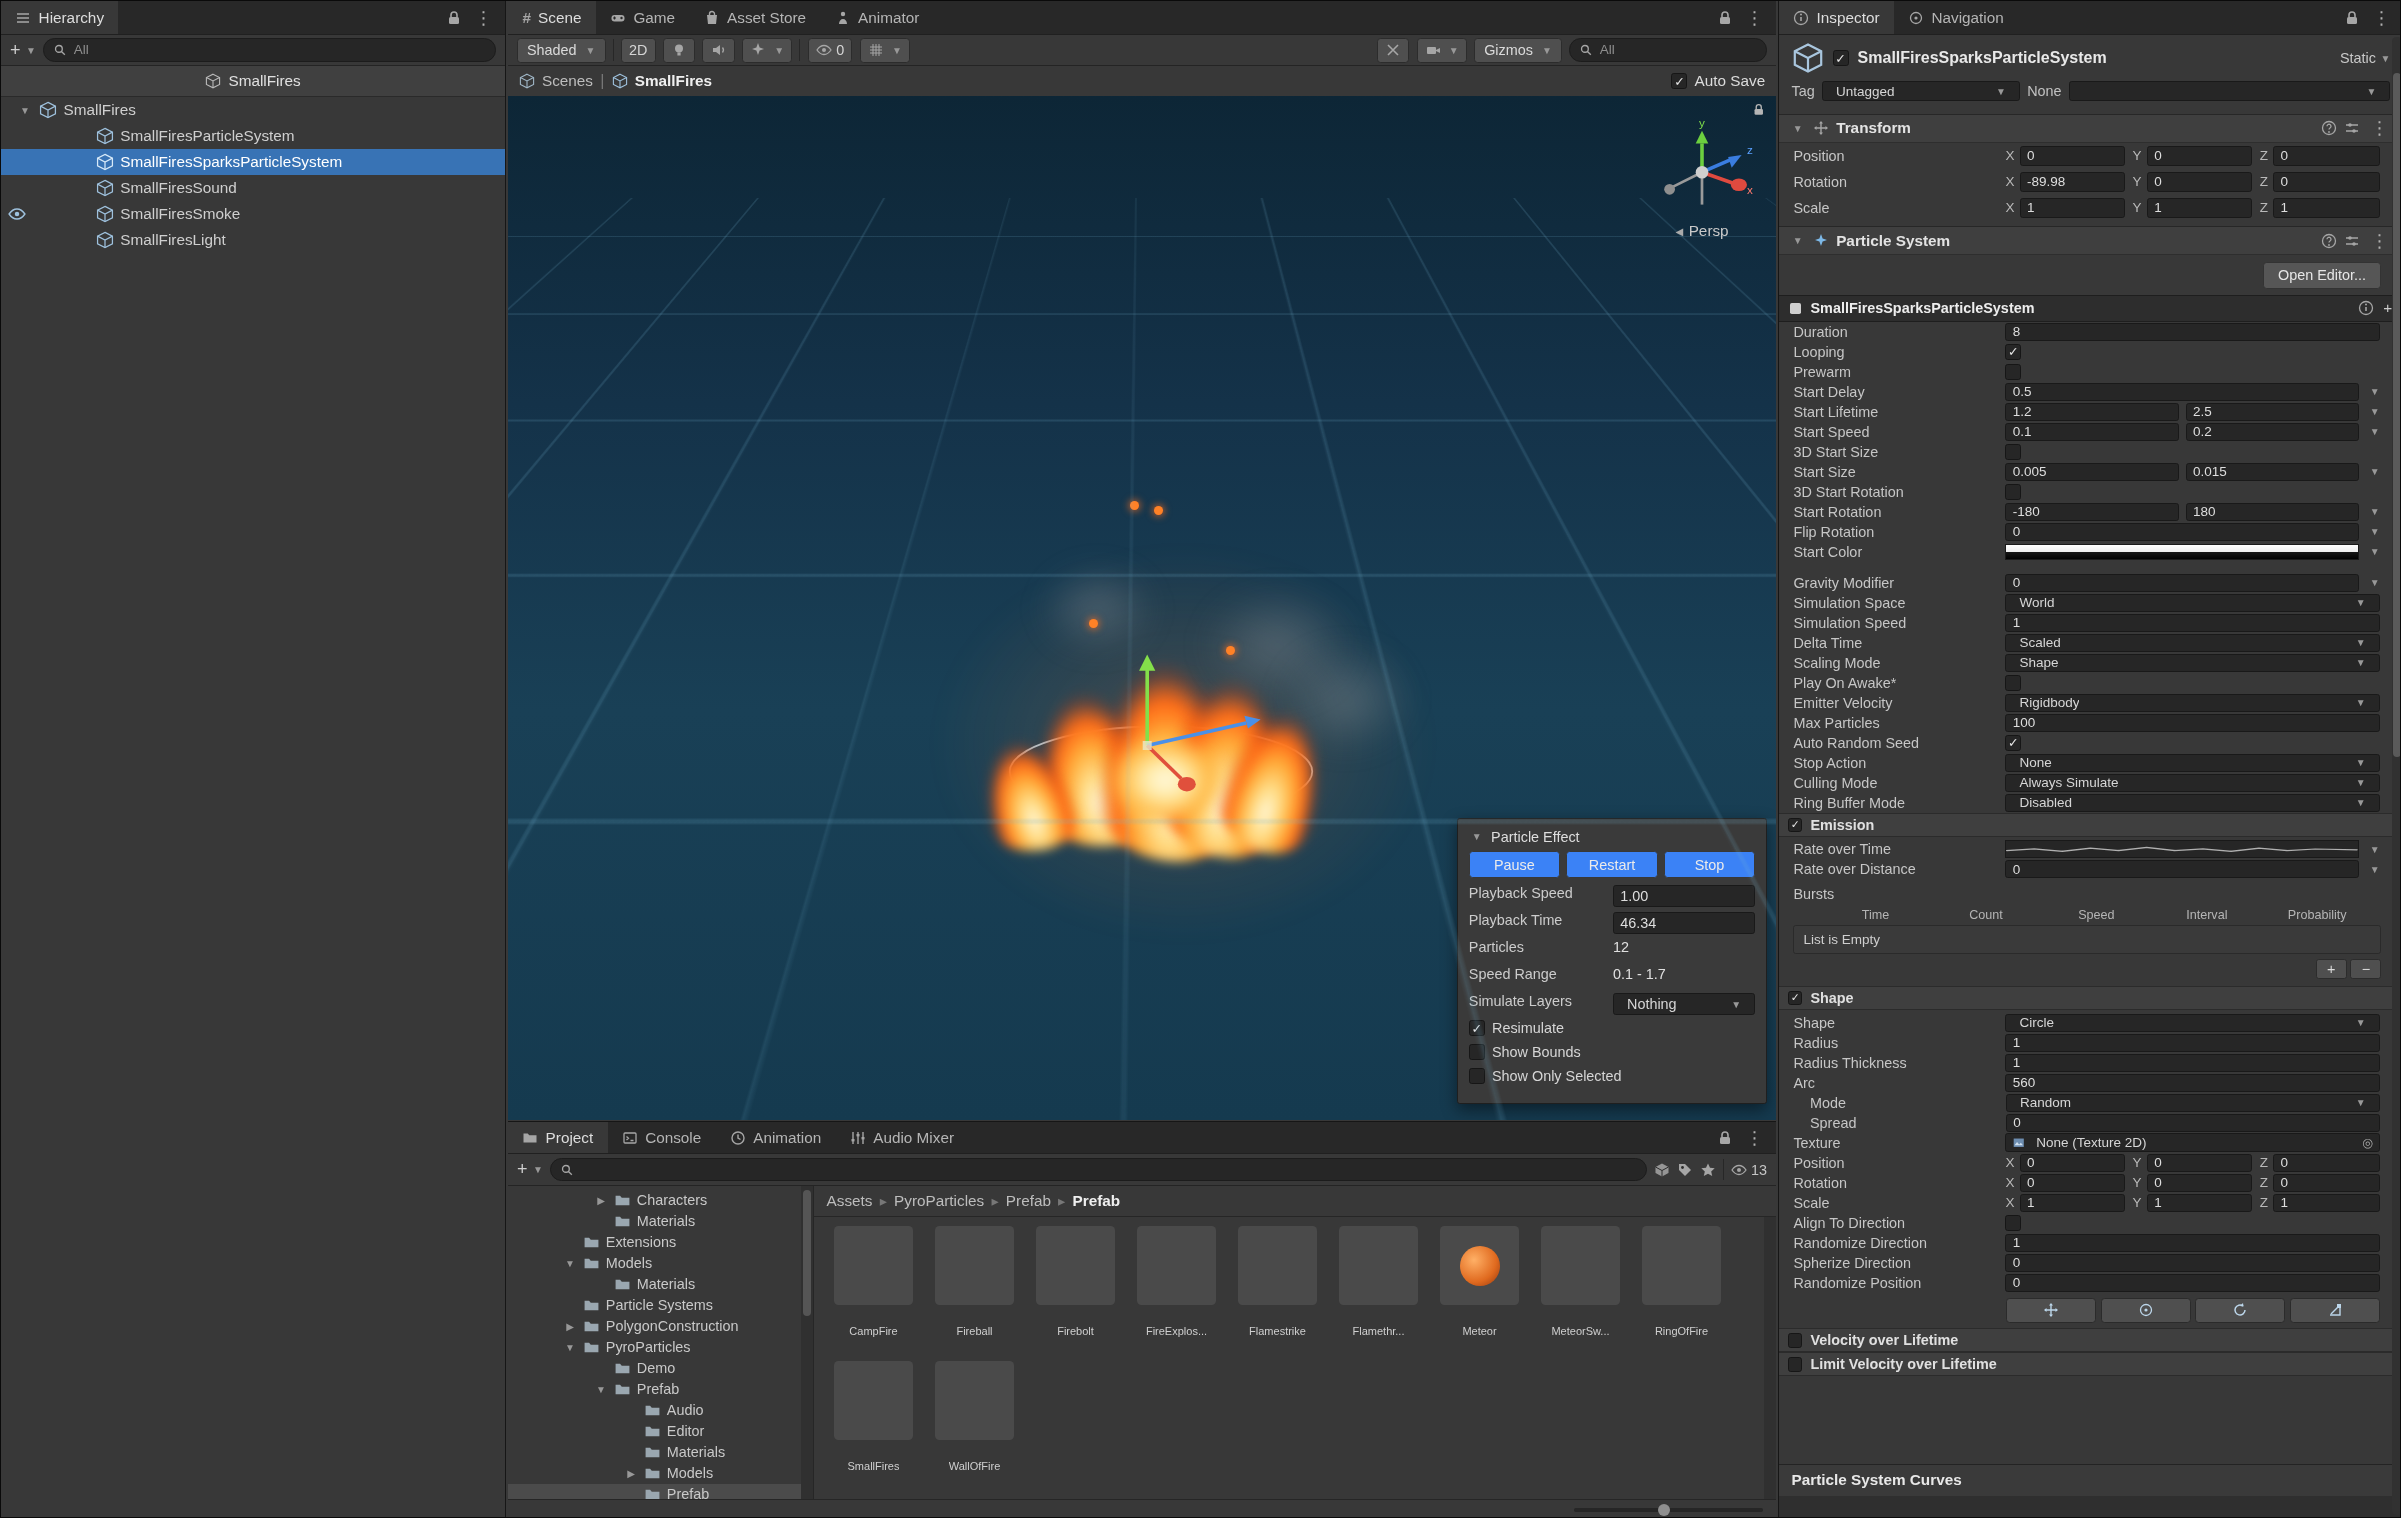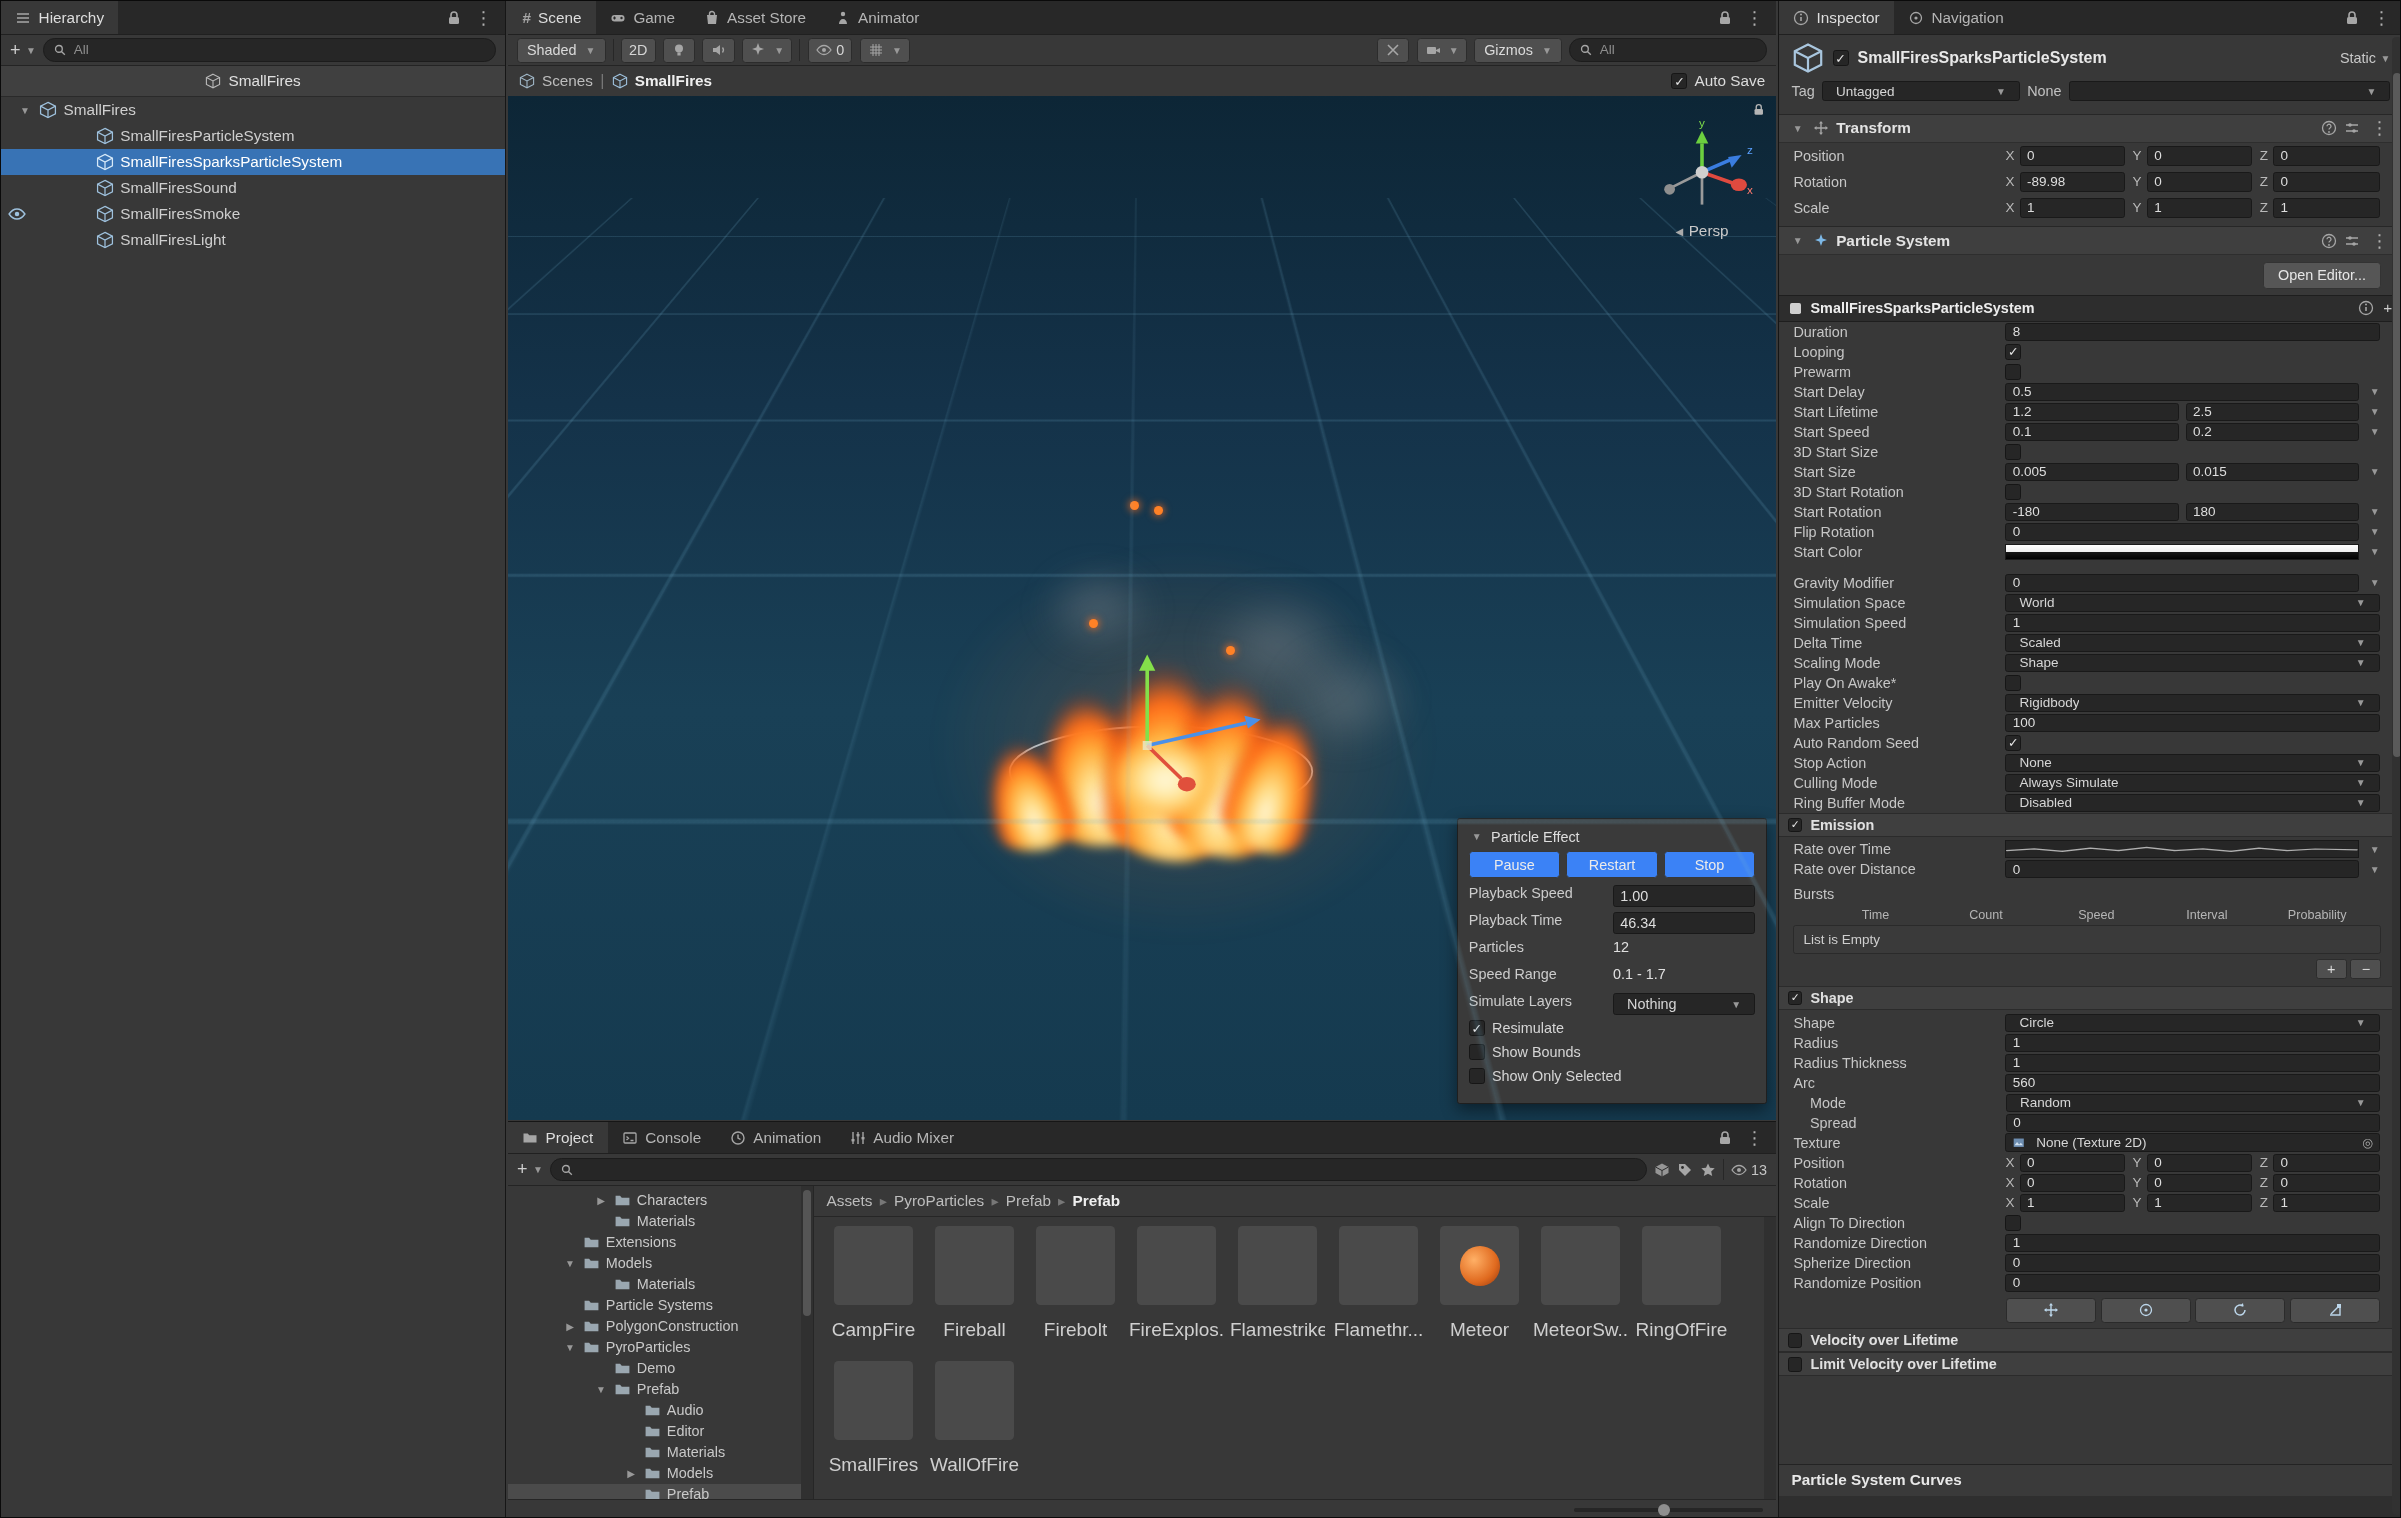--- a/index.html
+++ b/index.html
@@ -80,21 +80,21 @@
 .frow .icon{width:17px;height:17px;color:#9aa7b0}
 .frow.fsel{background:#4b4b4b}
 .ptree-scroll{position:absolute;right:0;top:0;bottom:0;width:11.7px;background:#303030}
 .ptree-scroll::after{content:"";position:absolute;left:1.8px;right:1.8px;top:3.6px;height:126px;background:#555;border-radius:4.5px}
 .pgrid{flex:1;display:flex;flex-direction:column;min-width:0;position:relative}
 .pcrumbs{height:31px;display:flex;align-items:center;gap:7.2px;padding:0 12.6px;border-bottom:0.9px solid #262626;font-size:14.4px;flex:none}
 .tiles{flex:1;display:flex;flex-wrap:wrap;align-content:flex-start;padding:9px 21.6px 0 9px}
 .acell{width:101px;height:135px;display:flex;flex-direction:column;align-items:center}
 .aicon{width:79px;height:79px;background:#4a4a4a;border-radius:4.5px;position:relative}
 .aicon.meteor::after{content:"";position:absolute;left:20px;top:20px;width:40px;height:40px;border-radius:50%;background:radial-gradient(circle at 35% 35%,#ffb066,#e06a1f 60%,#93350c)}
-.alabel{margin-top:14px;font-size:19px;color:#cfcfcf;max-width:95px;white-space:nowrap;overflow:hidden}
+.alabel{margin-top:20px;font-size:11px;color:#cfcfcf;max-width:95px;white-space:nowrap;overflow:hidden}
 .pgrid-scroll{position:absolute;right:0;top:31px;bottom:0;width:11.7px;background:#303030}
 .pbottom{height:21px;border-top:0.9px solid #262626;display:flex;align-items:center;justify-content:flex-end;padding:0 12.6px;flex:none}
 .zslider{width:189px;height:3.6px;background:#262626;border-radius:1.8px;position:relative}
 .zslider::after{content:"";position:absolute;left:44%;top:-4.5px;width:12.6px;height:12.6px;border-radius:50%;background:#8f8f8f}
 
 .go-head{display:flex;align-items:center;gap:9px;padding:7.2px 12.6px 3.6px;flex:none}
 .goicon{width:32px;height:32px;color:#a9c6de}
 .goname{font-weight:bold;color:#e9e9e9;font-size:16px;flex:1;white-space:nowrap;overflow:hidden}
 .staticdd{display:flex;align-items:center;gap:1px;color:#c9c9c9;font-size:14.4px}
 .tagrow{display:flex;align-items:center;gap:7.2px;padding:3.6px 12.6px 9px;font-size:14.4px;flex:none}

